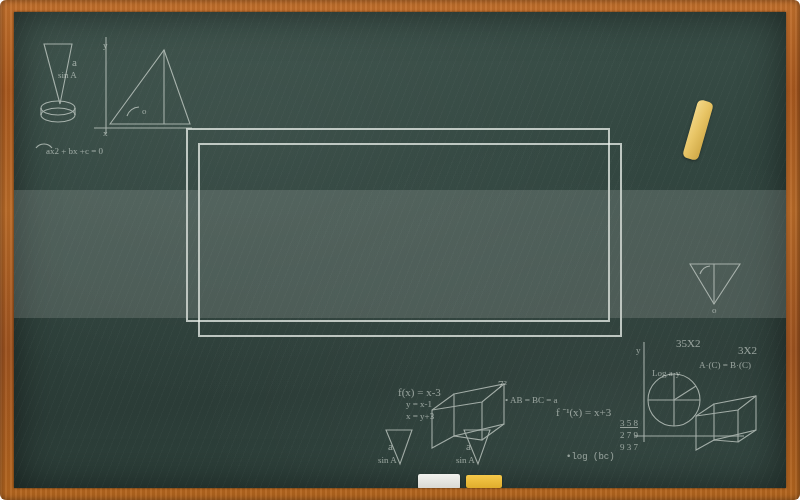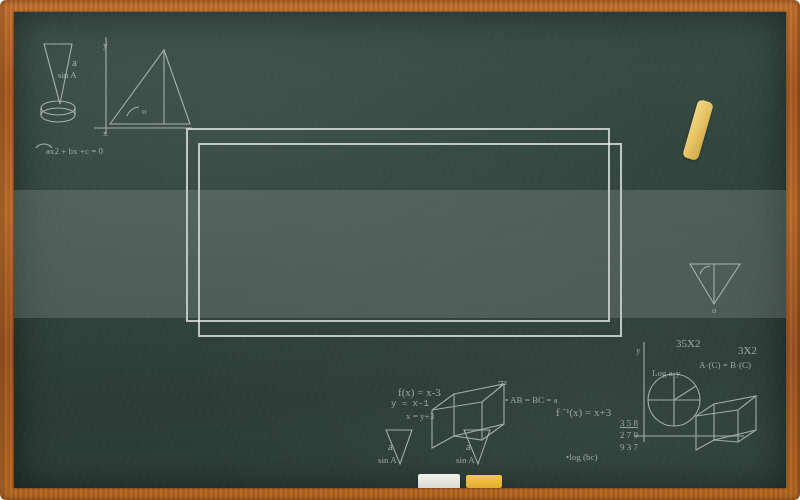--- a/index.html
+++ b/index.html
@@ -199,34 +199,34 @@
     <span class="chalk-text sm" style="left:32px;  top:134px;text-align:center;">ax2 + bx +c = 0</span>
 
     <span class="chalk-text md" style="left:662px; top:325px;">35X2</span>
     <span class="chalk-text md" style="left:724px; top:323px;margin-top:9px;">3X2</span>
     <span class="chalk-text sm" style="left:622px; top:333px;">y</span>
     <span class="chalk-text sm" style="left:698px; top:293px;">o</span>
     <span class="chalk-text sm" style="left:638px; top:356px;">Log a·y</span>
     <span class="chalk-text sm" style="left:672px; top:348px;margin-left:13px;">A·(C) = B·(C)</span>
 
     <span class="chalk-text md" style="left:384px; top:374px;">f(x) = x-3</span>
-    <span class="chalk-text sm" style="left:377px; top:387px;font-family:Liberation Mono, monospace;">y = x-1</span>
+    <span class="chalk-text sm" style="left:392px; top:387px;">y = x-1</span>
     <span class="chalk-text sm" style="left:392px; top:399px;">x = y+3</span>
     <span class="chalk-text sm" style="left:491px; top:383px;">• AB = BC = a</span>
     <span class="chalk-text md" style="left:484px; top:366px;text-align:right;">7²</span>
     <span class="chalk-text md" style="left:542px; top:392px;">f ⁻¹(x) = x+3</span>
     <span class="chalk-text sm" style="left:606px; top:406px;text-decoration:underline;">3 5 8</span>
     <span class="chalk-text sm" style="left:606px; top:418px;">2 7 9</span>
     <span class="chalk-text sm" style="left:606px; top:430px;">9 3 7</span>
     <span class="chalk-text md" style="left:374px; top:428px;">a</span>
     <span class="chalk-text sm" style="left:364px; top:443px;">sin A</span>
     <span class="chalk-text sm" style="left:410px; top:440px;margin-top:44px;">B²</span>
     <span class="chalk-text md" style="left:452px; top:428px;">a</span>
     <span class="chalk-text sm" style="left:442px; top:443px;">sin A</span>
-    <span class="chalk-text sm" style="left:552px; top:440px;">•log (bc)</span>
+    <span class="chalk-text sm" style="left:552px; top:440px;font-family:Liberation Mono, monospace;">•log (bc)</span>
 
     <div class="chalk-stick"></div>
     <div class="tray-eraser"></div>
     <div class="tray-chalk"></div>
   </div>
 
   <div class="rect-outer"></div>
   <div class="rect-inner"></div>
 
   <div class="banner"></div>

